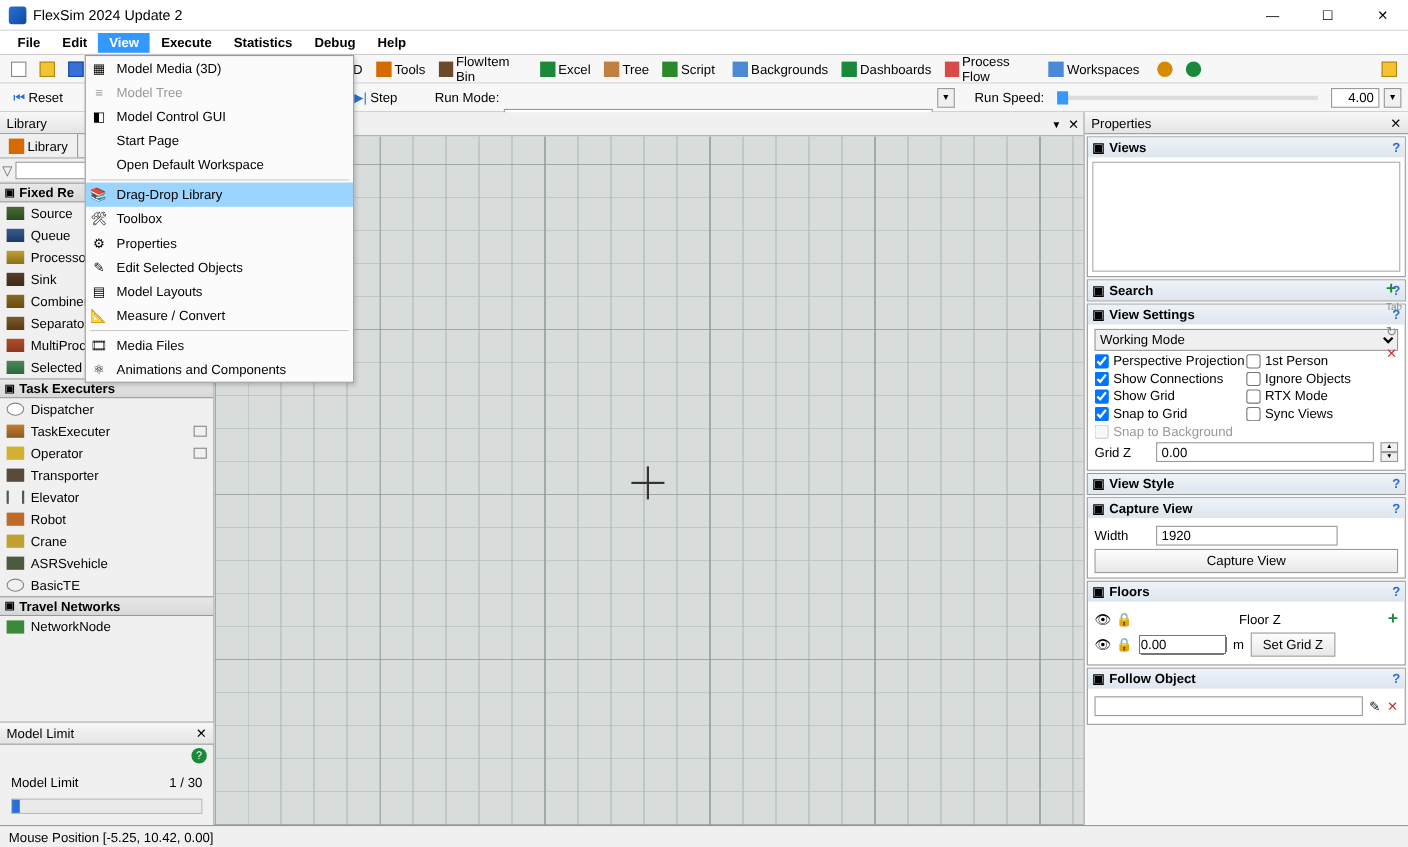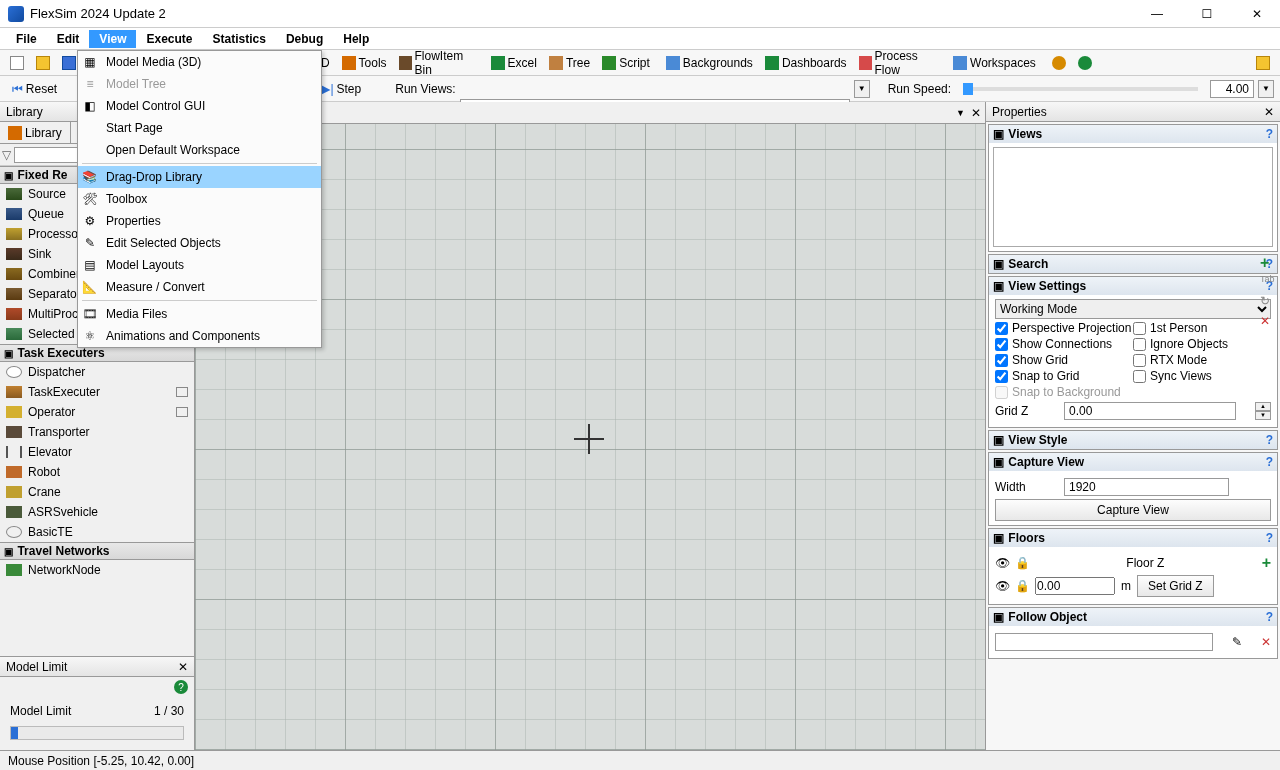--- a/index.html
+++ b/index.html
@@ -119,21 +119,21 @@
 .prop-head { height: 18px; background: linear-gradient(#eef3f8,#dde5ee); display: flex; align-items: center; padding: 0 4px; font-weight: bold; gap:4px; }
 .prop-head .q { margin-left: auto; color: #2a6fd6; font-weight:bold;}
 .prop-body { padding: 4px 6px; }
 .views-box { height: 100px; border: 1px solid #aaa; background: #fff; margin:4px; }
 .side-icons { position:absolute; right: 4px; top: 152px; display:flex; flex-direction:column; gap:4px;}
 .side-icons div{ width:16px;height:16px; color:#1a8a3a;}
 select.full { width: 100%; height: 20px; border: 1px solid #999; }
 .chk-row { display: flex; gap: 0; margin: 2px 0; }
 .chk { display: flex; align-items: center; gap: 4px; flex: 1; }
 .chk input { width: 13px; height: 13px; }
-.field-row { display: flex; align-items: center; gap: 19px; margin: 3px 0; }
+.field-row { display: flex; align-items: center; gap: 6px; margin: 3px 0; }
 .field-row label { width: 50px; }
 .field-row input { flex:1; height: 18px; border: 1px solid #999; padding: 0 4px; }
 .btn { height: 22px; border: 1px solid #999; background: linear-gradient(#fdfdfd,#e8e8e8); padding: 0 10px; cursor: pointer; }
 .spinner { width:16px; display:flex; flex-direction:column;}
 .spinner div{height:9px;border:1px solid #999;font-size:6px;text-align:center;line-height:6px;background:#f0f0f0;}
 .floor-row { display:flex; align-items:center; gap:6px; margin:3px 0;}
 .eye-ic{width:14px;height:14px;}
 .lock-ic{width:14px;height:14px;}
 
 
@@ -231,21 +231,21 @@
       <span style="color:#2a6fd6">⏮</span>
       <span>Reset</span>
     </div>
   <div class="tb-sep"></div>
   <div style="width:240px"></div>
   <div class="rb-btn">
       <span style="color:#2a6fd6">▶|</span>
       <span>Step</span>
     </div>
   <div style="width:20px"></div>
-  <span>Run Views:</span>
+  <span>Run Mode:</span>
   <input type="text" style="width: 390px; margin-top: 38px;" value="8:00:00  2024/11/18  [0.00]">
   <div class="dd-arrow">▼</div>
   <div style="width:10px"></div>
   <span>Run Speed:</span>
   <div class="slider">
       <div class="thumb"></div>
     </div>
   <input type="text" style="width: 44px; text-align: right;" value="4.00">
   <div class="dd-arrow">▼</div>
 </div>

